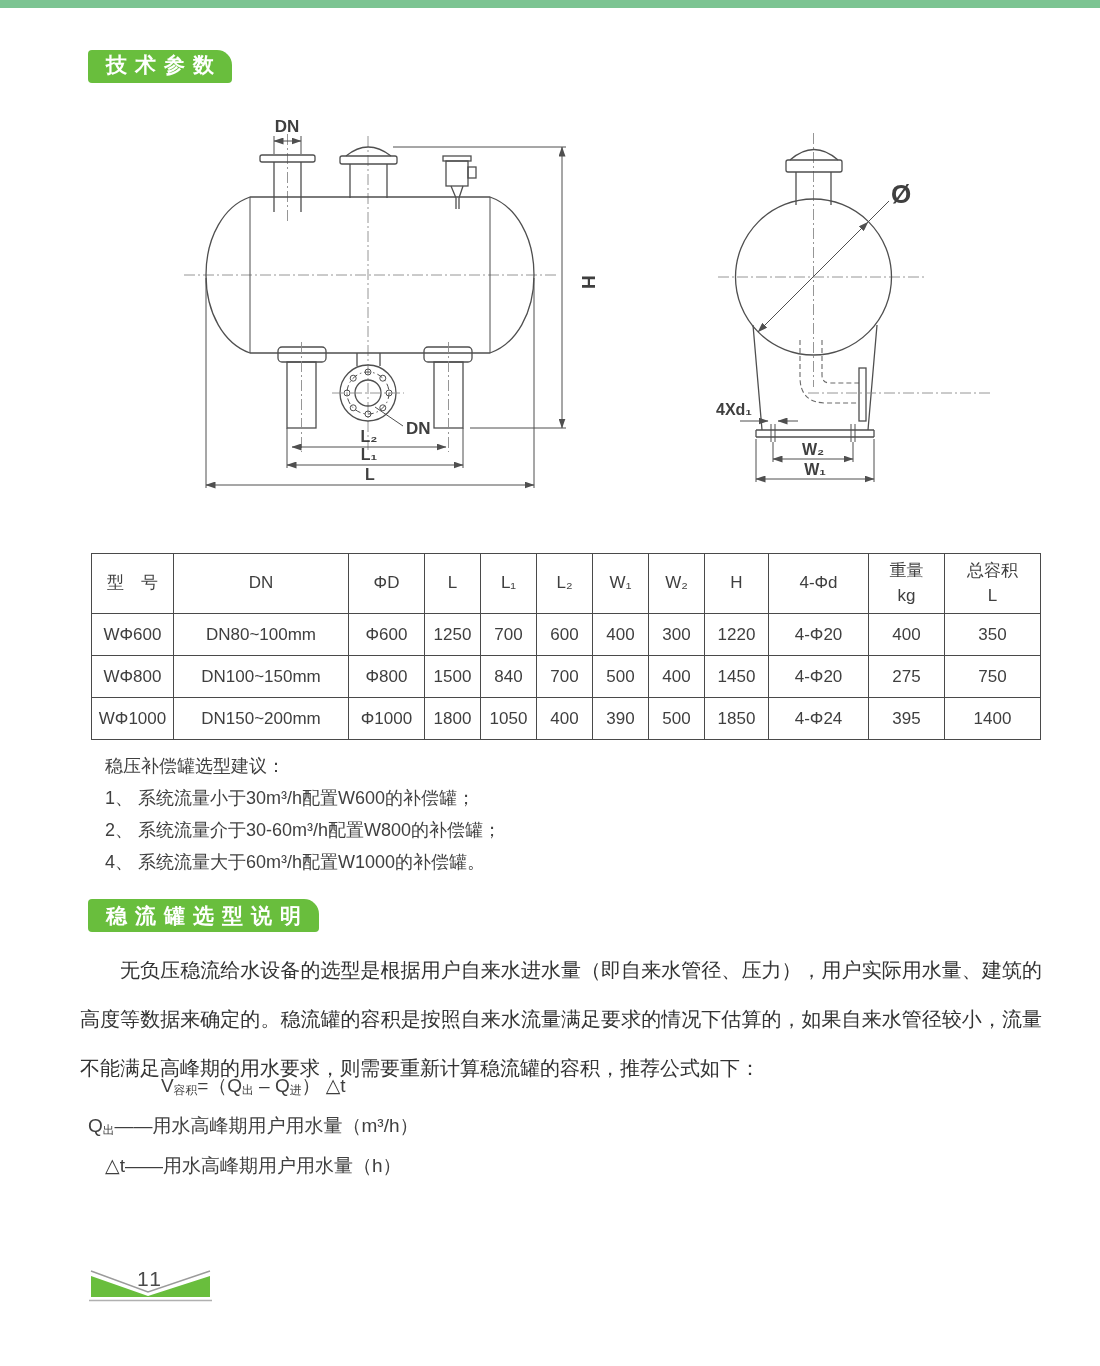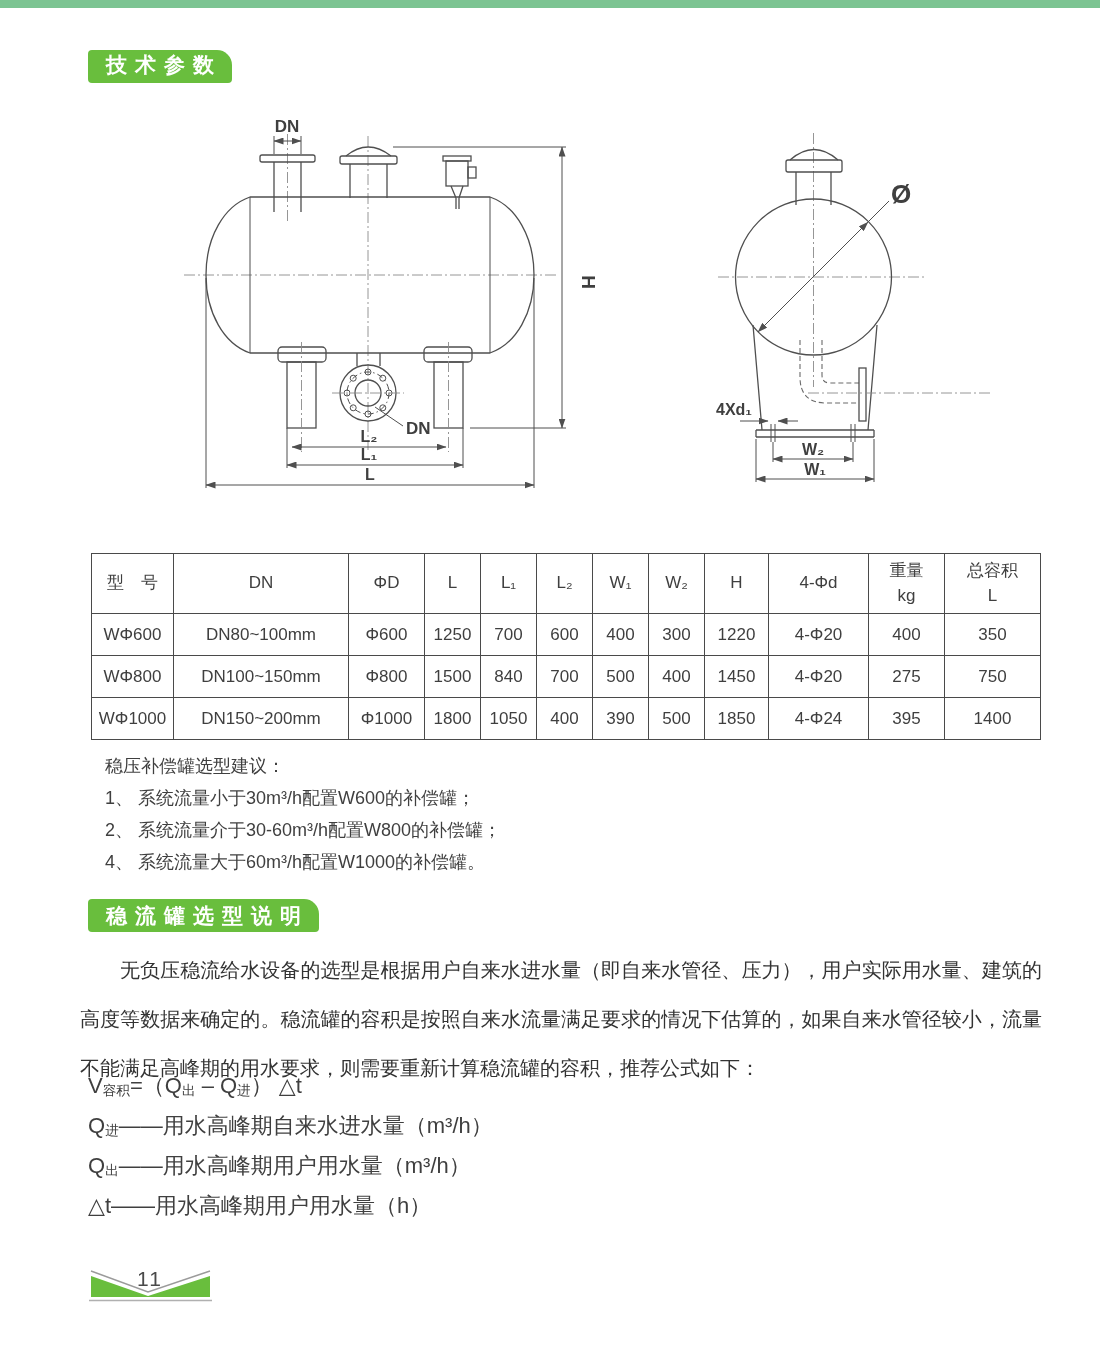--- a/index.html
+++ b/index.html
@@ -31,21 +31,21 @@
   }
   table.spec th, table.spec td { border:1.5px solid #4a4a4a; font-weight:normal; padding:0 2px; }
   table.spec thead th { height:60px; white-space:pre-line; line-height:1.45; }
   table.spec tbody td { height:42px; }
   .notes { position:absolute; left:105px; top:750px; font-size:18px; line-height:32px; color:#3f3f3f; }
   .notes .note-line { height:32px; }
   .para {
     position:absolute; left:80px; top:946px; width:962px;
     font-size:20px; line-height:49px; text-align:justify; text-indent:2em; color:#333;
   }
-  .formulas { position:absolute; left:88px; top:1066px; font-size:22px; color:#3f3f3f; }
+  .formulas { position:absolute; left:88px; top:1066px; font-size:19px; color:#3f3f3f;text-align:center; }
   .formula-line { height:40px; line-height:40px; }
   .sub { font-size:0.62em; vertical-align:-0.15em; }
   .footer-art { position:absolute; left:88px; top:1250px; }
 </style>
 </head>
 <body>
 
 <div class="top-band"></div>
 
 <div class="badge badge1">技术参数</div>
@@ -247,21 +247,20 @@
       <div class="note-line">4、 系统流量大于60m³/h配置W1000的补偿罐。</div>
     </div>
 </div>
 
 <div class="badge badge2">稳流罐选型说明</div>
 
 <div class="para">无负压稳流给水设备的选型是根据用户自来水进水量（即自来水管径、压力），用户实际用水量、建筑的高度等数据来确定的。稳流罐的容积是按照自来水流量满足要求的情况下估算的，如果自来水管径较小，流量不能满足高峰期的用水要求，则需要重新计算稳流罐的容积，推荐公式如下：</div>
 
 <div class="formulas" id="formulas">
     <div class="formula-line"><span>V</span><span class="sub">容积</span><span>=（Q</span><span class="sub">出</span><span> – Q</span><span class="sub">进</span><span>） △t</span></div>
-    <div class="formula-line"><span>Q</span><span class="sub">进</span><span>——用水高峰期自来水进水量（m³/h）</span></div>
     <div class="formula-line"><span>Q</span><span class="sub">出</span><span>——用水高峰期用户用水量（m³/h）</span></div>
     <div class="formula-line"><span>△t——用水高峰期用户用水量（h）</span></div>
   </div>
 
 <svg class="footer-art" width="125" height="53" viewBox="0 0 125 53">
   <polyline points="3,21 60,42 122,21" fill="none" stroke="#9b9b9b" stroke-width="1.4"></polyline>
   <polygon points="3,26 60,46 122,26 122,47 3,47" fill="#69be3d"></polygon>
   <path d="M1,50.5 H124" stroke="#b0b0b0" stroke-width="1.5"></path>
   <text x="62" y="36" font-size="21" fill="#4a4a4a" text-anchor="middle" letter-spacing="2">11</text>
 </svg>

